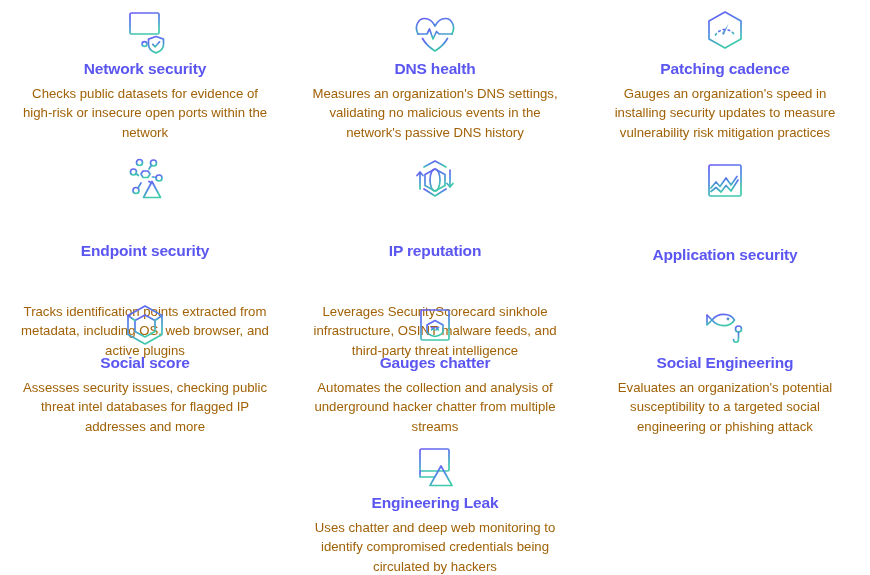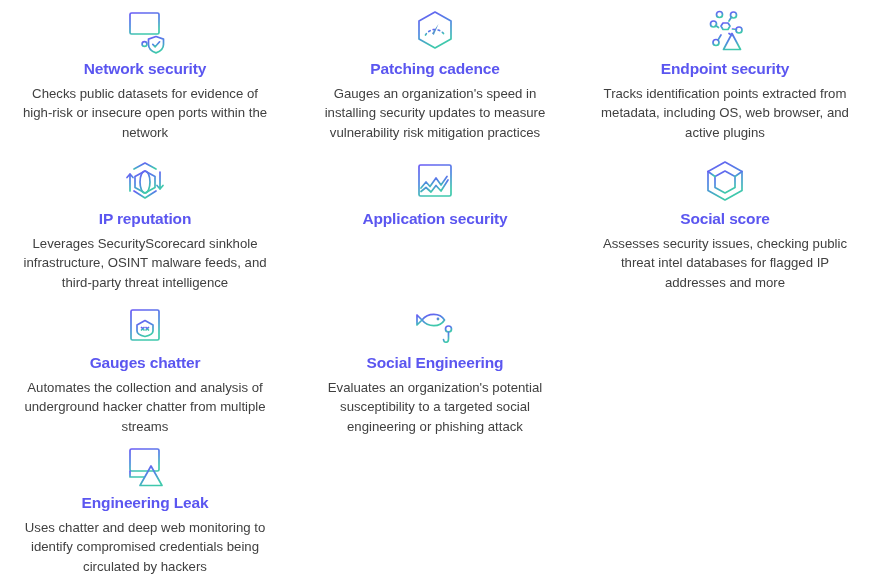--- a/index.html
+++ b/index.html
@@ -23,21 +23,21 @@
   .card {
     width: 290px;
     box-sizing: border-box;
     padding: 6px 18px 0 18px;
     text-align: center;
     display: flex;
     flex-direction: column;
     align-items: center;
   }
   .row-h1 { height: 150px; }
-  .row-h2 { height: 144px; }
+  .row-h2 { height: 144px; gap: 36px; }
   .row-h3 { height: 144px; }
   .row-h4 { height: 137px; }
 
   .icon-wrap {
     height: 52px;
     display: flex;
     align-items: center;
     justify-content: center;
     margin-bottom: 2px;
   }
@@ -48,21 +48,21 @@
     font-size: 15.5px;
     font-weight: bold;
     color: #5b56f0;
     letter-spacing: -0.15px;
     margin: 0 0 7px 0;
     line-height: 1.1;
     white-space: nowrap;
   }
   .card-desc {
     font-size: 13.2px;
-    color: #404040;
+    color: #a16207;
     line-height: 1.47;
     margin: 0;
     max-width: 256px;
   }
 </style>
 </head>
 <body>
 
 <svg width="0" height="0" style="position:absolute" aria-hidden="true">
   <defs>
@@ -94,20 +94,31 @@
         <line x1="10" y1="38" x2="42" y2="38"></line>
         <circle cx="25.5" cy="36" r="2.4"></circle>
         <path d="M37 28.5 l7.5 2.6 v5.4 c0 4.3 -3.4 7 -7.5 8.4 c-4.1 -1.4 -7.5 -4.1 -7.5 -8.4 v-5.4 z"></path>
         <polyline points="33.8,36.4 36.2,38.8 40.6,33.8"></polyline>
       </svg>
     </div>
     <div class="card-title">Network security</div>
     <div class="card-desc">Checks public datasets for evidence of high-risk or insecure open ports within the network</div>
   </div>
 
+  <div class="card row-h1">
+    <div class="icon-wrap">
+      <svg width="52" height="48" viewBox="0 0 52 48" fill="none" stroke="url(#ssg)" stroke-width="1.7" stroke-linecap="round" stroke-linejoin="round">
+        <path d="M9 26 C5 18 9.5 10.5 15.5 10.5 C20 10.5 24 14 26 18 C28 14 32 10.5 36.5 10.5 C42.5 10.5 47 18 43 26"></path>
+        <path d="M9 26 L18 26 L20.5 21 L24 31 L27.5 23.5 L30 26 L43 26"></path>
+        <path d="M13.5 30.5 C16 35 22 40.5 26 43 C30 40.5 36 35 38.5 30.5"></path>
+      </svg>
+    </div>
+    <div class="card-title">DNS health</div>
+    <div class="card-desc">Measures an organization's DNS settings, validating no malicious events in the network's passive DNS history</div>
+  </div>
 
   <div class="card row-h1">
     <div class="icon-wrap">
       <svg width="52" height="48" viewBox="0 0 52 48" fill="none" stroke="url(#ssg)" stroke-width="1.7" stroke-linecap="round" stroke-linejoin="round">
         <path d="M26 4 L42 13 V31 L26 40 L10 31 V13 Z"></path>
         <path d="M16.5 27 A11 11 0 0 1 35.5 27" stroke-dasharray="1.6 3.2"></path>
         <path d="M26 11.5 v3"></path>
         <path d="M31 30 h-10" stroke-width="2.4"></path>
         <path d="M29.5 16 L24.8 27 L23 25.6 Z" fill="url(#ssg2)" stroke="none"></path>
       </svg>

